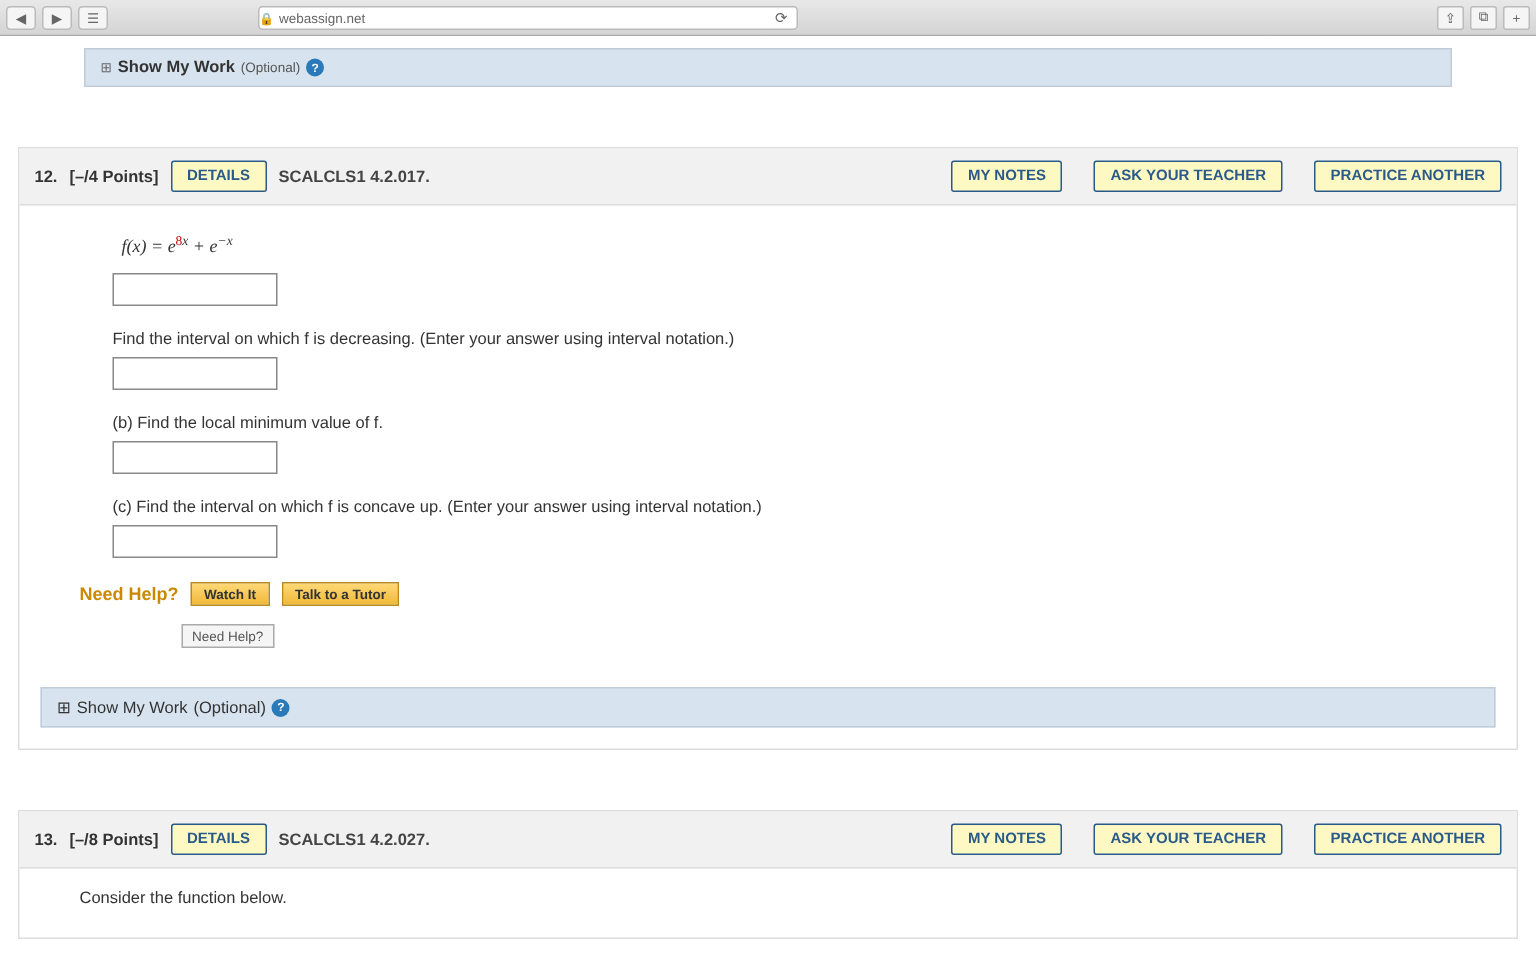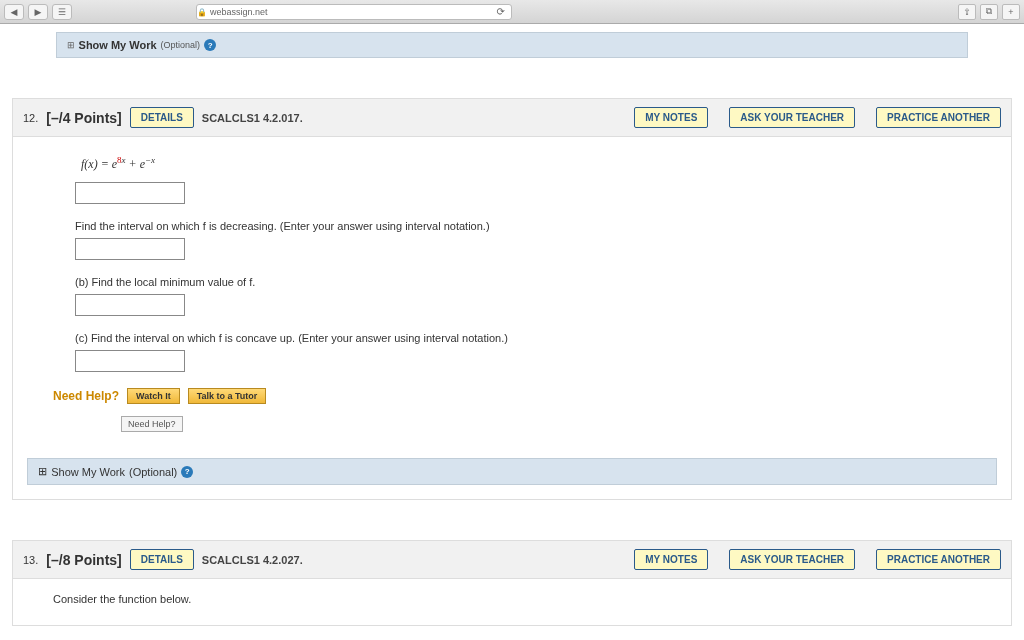--- a/index.html
+++ b/index.html
@@ -1,36 +1,36 @@
 <!DOCTYPE html>
 <html><head>
 <meta charset="utf-8">
 <style>
 * { box-sizing: border-box; margin: 0; padding: 0; }
 body { font-family: Arial, Helvetica, sans-serif; font-size: 11px; background: #fff; color: #333; }
 
 .browser-chrome { background: linear-gradient(#e8e8e8, #d4d4d4); height: 24px; border-bottom: 1px solid #aaa; display: flex; align-items: center; padding: 0 4px; gap: 4px; }
 .nav-btn { width: 20px; height: 16px; background: #f5f5f5; border: 1px solid #bbb; border-radius: 3px; display: flex; align-items: center; justify-content: center; font-size: 9px; color: #666; }
-.url-bar { flex: 0 0 auto; margin-left: 120px; width: 316px; height: 16px; background: #fff; border: 1px solid #bbb; border-radius: 3px; display: flex; align-items: center; justify-content: center; font-size: 9px; color: #666; gap: 3px; }
+.url-bar { flex: 0 0 auto; margin-left: 96px; width: 360px; height: 16px; background: #fff; border: 1px solid #bbb; border-radius: 3px; display: flex; align-items: center; justify-content: center; font-size: 9px; color: #666; gap: 3px; }
 .chrome-spacer { flex: 1; }
 .chrome-right { display: flex; gap: 4px; }
 .chrome-icon { width: 18px; height: 16px; background: #f5f5f5; border: 1px solid #bbb; border-radius: 2px; display: flex; align-items: center; justify-content: center; font-size: 9px; color: #666; }
 
 .page { padding: 0 12px; }
 
 .show-work-bar { background: #d7e3ee; border: 1px solid #c0cdd8; padding: 6px 10px; margin: 8px 44px 8px 44px; display: flex; align-items: center; gap: 4px; }
 .show-work-bar .toggle { font-size: 9px; color: #666; }
 .show-work-bar .label { font-weight: bold; font-size: 11px; }
 .show-work-bar .opt { font-size: 9px; color: #555; }
 .help-badge { width: 12px; height: 12px; background: #2a7ab9; border-radius: 50%; color: #fff; font-size: 8px; display: inline-flex; align-items: center; justify-content: center; font-weight: bold; }
 
 .question-block { border: 1px solid #ddd; margin: 40px 0 10px 0; background: #fff; }
 .q-header { background: #f1f1f1; border-bottom: 1px solid #ddd; padding: 8px 10px; display: flex; align-items: center; gap: 8px; }
-.q-num { font-weight: normal; font-size: 11px; }
-.q-points { font-weight: bold; font-size: 14px; }
+.q-num { font-weight: bold; font-size: 11px; }
+.q-points { font-weight: bold; font-size: 11px; }
 .btn-outline { border: 1px solid #2a5a8a; color: #2a5a8a; background: #fef9c3; padding: 4px 10px; font-size: 10px; font-weight: bold; cursor: pointer; border-radius: 2px; }
 .q-ref { font-weight: bold; font-size: 11px; color: #444; }
 .q-spacer { flex: 1; }
 .btn-group { display: flex; gap: 21px; }
 
 .q-body { padding: 14px 14px 14px 40px; }
 .q-intro { font-size: 11px; margin-bottom: 6px; }
 .eq { font-family: 'Times New Roman', serif; font-style: italic; font-size: 12px; margin: 4px 0 10px 28px; }
 .eq sup { font-size: 9px; }
 .eq .coef { font-style: normal; color: #cc0000; }

